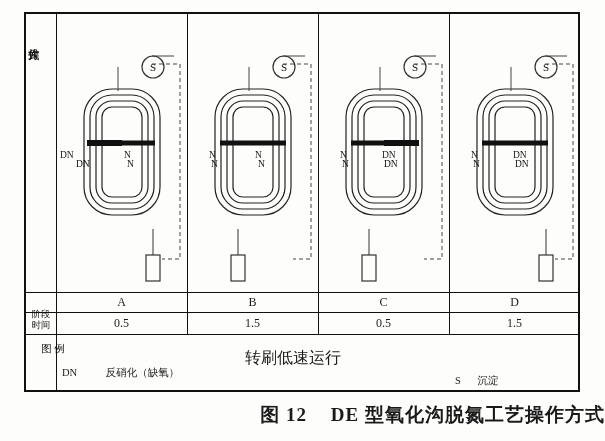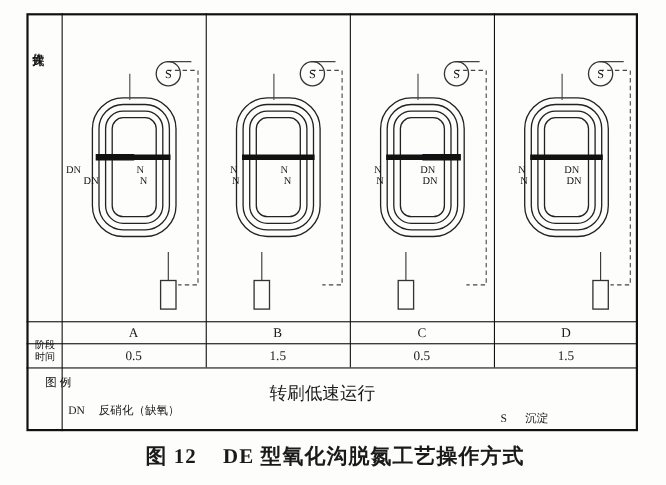--- a/index.html
+++ b/index.html
@@ -16,21 +16,21 @@
   .vtext{writing-mode:vertical-rl;text-orientation:upright;}
 
   
   .cell{position:absolute;top:0;height:100%;}
   .stage-lbl{position:absolute;text-align:center;font-size:12px;font-family:"Liberation Serif",serif;}
   .time-lbl{position:absolute;text-align:center;font-size:12px;}
   svg{display:block;}
   .lg-item{position:absolute;white-space:nowrap;}
 
   
-  .caption{position:absolute;left:0;top:402px;width:605px;text-align:center;
+  .caption{position:absolute;left:0;top:402px;width:605px;text-align:right;
            font-size:19px;font-weight:bold;font-family:"Liberation Serif",serif;letter-spacing:1px;}
   .caption .num{margin:0 4px;}
 </style>
 </head>
 <body>
 
 <div id="sheet">
 
   <div class="frame"></div>
 
@@ -180,21 +180,21 @@
     <div style="position:absolute;left:64px;top:138px;font-size:9.5px;">DN</div>
   </div>
 
   <div class="lg-item" style="left:245px;top:348px;">
     <span class="bar thin"></span>
     <span style="font-size:16px;">转刷低速运行</span>
   </div>
 
   <div class="lg-item" style="left:62px;top:366px;font-size:10.5px;">
     <span>DN</span>
-    <span style="margin-left:10px;">反硝化（缺氧）</span>
+    <span style="margin-left:26px;">反硝化（缺氧）</span>
   </div>
   <div class="lg-item" style="left:455px;top:374px;font-size:10.5px;">
     <span>S</span>
     <span style="margin-left:14px;">沉淀</span>
   </div>
 
   <div class="caption">
     <span class="num">图 12</span>
     <span style="margin-left:14px;">DE 型氧化沟脱氮工艺操作方式</span>
   </div>

